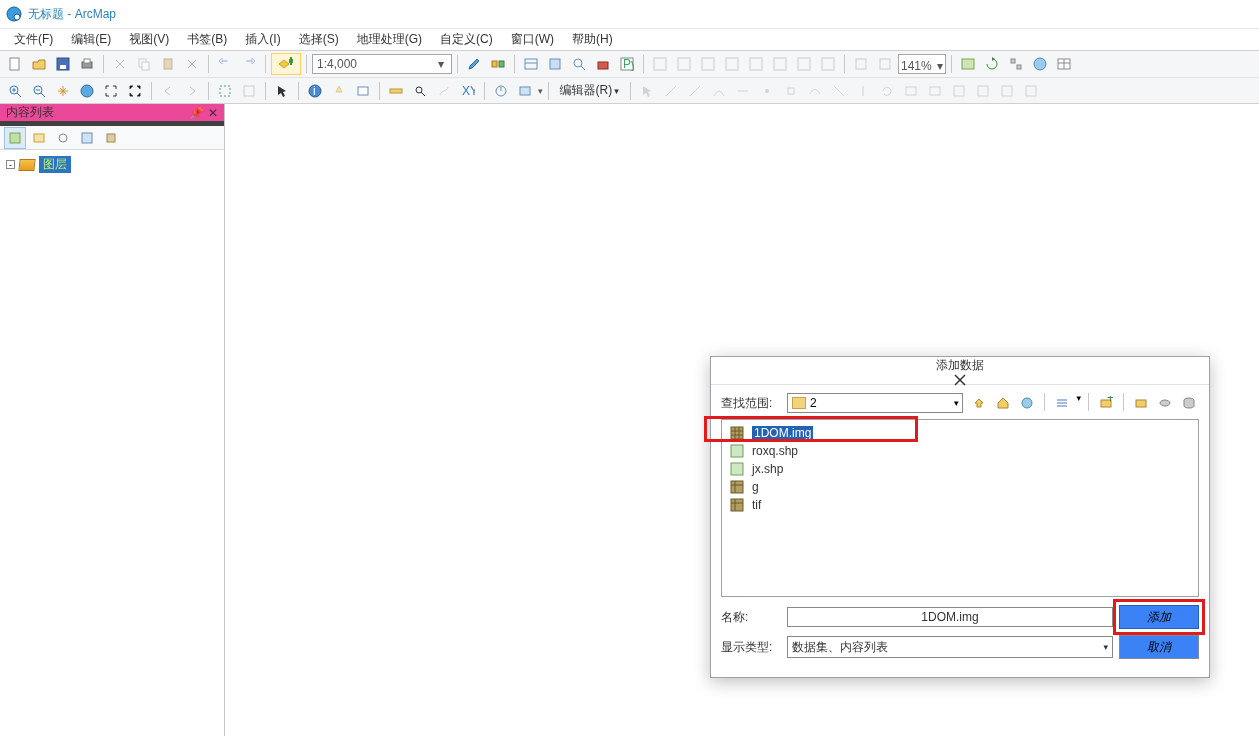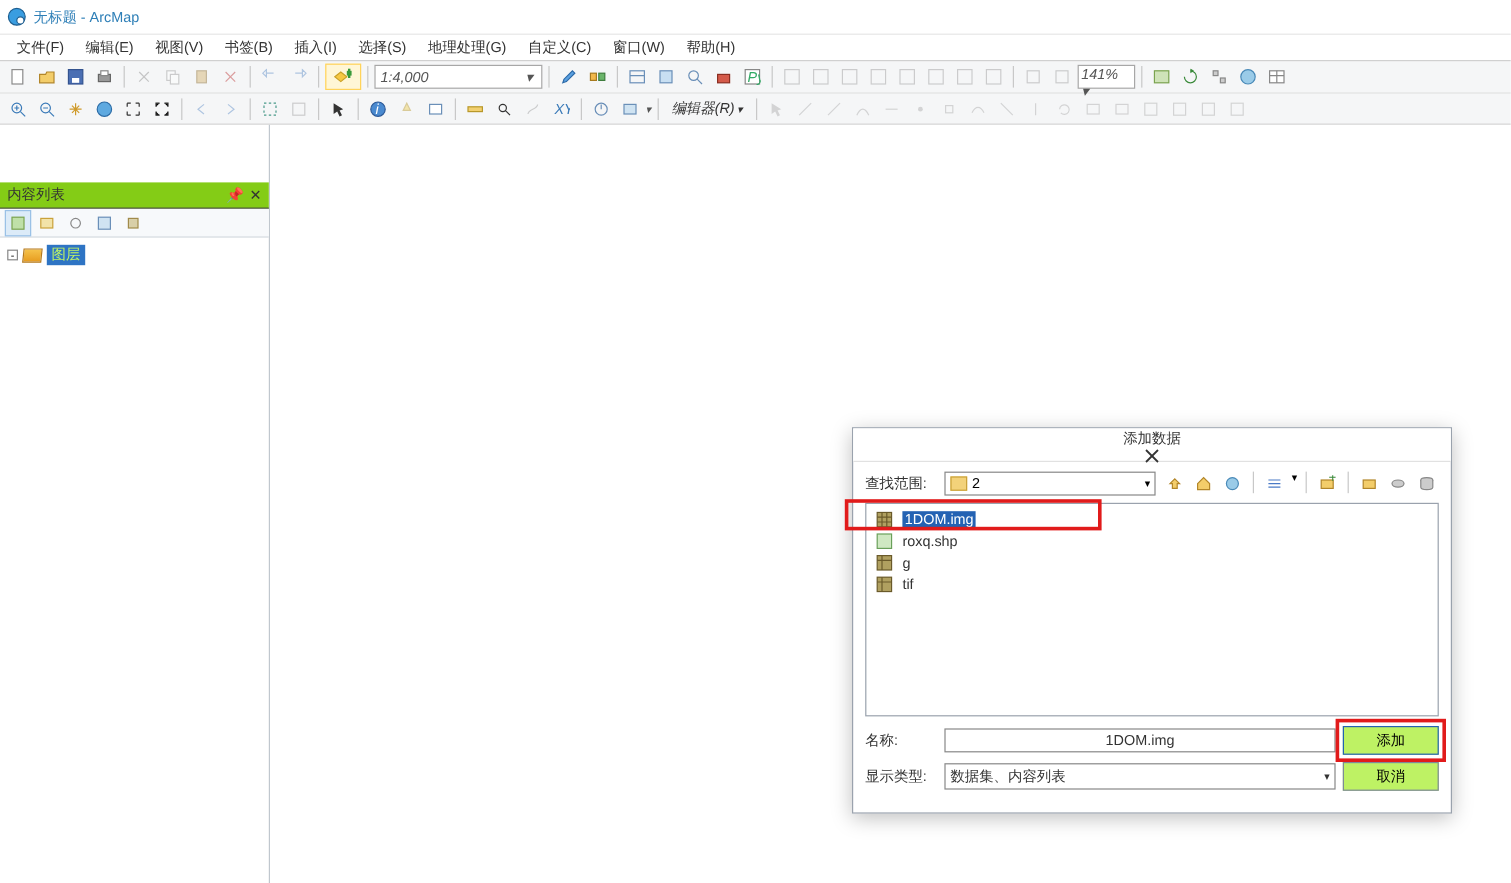--- a/index.html
+++ b/index.html
@@ -8,36 +8,36 @@
 
 .titlebar { height: 28px; background: #fff; display: flex; align-items: center; padding: 0 6px; color: #2e7fb7; }
 .titlebar .app-icon { width: 16px; height: 16px; margin-right: 6px; }
 .titlebar .title { color: #2e7fb7; }
 
 
 .menubar { height: 22px; background: #fff; display: flex; align-items: center; padding: 0 6px; gap: 2px; border-top: 1px solid #e6e6e6; }
 .menubar .item { padding: 2px 8px; color: #333; cursor: default; }
 
 
-.toolbars { background: #f5f6f7; border-top: 1px solid #d0d0d0; border-bottom: 1px solid #d0d0d0; font-style: italic; }
+.toolbars { background: #f5f6f7; border-top: 1px solid #d0d0d0; border-bottom: 1px solid #d0d0d0; }
 .toolbar-row { height: 26px; display: flex; align-items: center; padding: 0 4px; gap: 2px; }
 .toolbar-row + .toolbar-row { border-top: 1px solid #e1e1e1; }
 .sep { width: 1px; height: 18px; background: #c8c8c8; margin: 0 3px; }
 .tbtn { width: 22px; height: 22px; display: flex; align-items: center; justify-content: center; border: 1px solid transparent; cursor: default; }
 .tbtn.disabled { opacity: 0.45; }
 .scale-input { width: 140px; height: 20px; border: 1px solid #a7a7a7; background: #fff; padding: 0 4px; color: #555; display: flex; align-items: center; justify-content: space-between; }
 .scale-input .dd { width: 12px; text-align: center; color: #555; }
-.zoom-box { width: 48px; height: 20px; border: 1px solid #a7a7a7; background: #fff; display: flex; align-items: flex-start; justify-content: space-between; padding: 0 2px; color: #555; flex-direction: column; }
+.zoom-box { width: 48px; height: 20px; border: 1px solid #a7a7a7; background: #fff; display: flex; align-items: flex-end; justify-content: space-between; padding: 0 2px; color: #555; }
 .editor-combo { height: 20px; display: flex; align-items: center; padding: 0 6px; color: #333; }
 .editor-combo .dd { margin-left: 2px; font-size: 9px; }
 
 
 .main { position: absolute; top: 104px; bottom: 0; left: 0; right: 0; display: flex; }
 .toc { width: 225px; background: #fff; border-right: 1px solid #c0c7ce; display: flex; flex-direction: column; }
-.toc-header { height: 22px; background: #84cc16; border-bottom: 1px solid #404040; display: flex; align-items: center; justify-content: space-between; padding: 0 6px; color: #333; margin-top: 48px; }
+.toc-header { height: 22px; background: #ec4899; border-bottom: 5px solid #404040; display: flex; align-items: center; justify-content: space-between; padding: 0 6px; color: #333; }
 .toc-header .ctrls { display: flex; gap: 4px; }
 .toc-toolbar { height: 24px; border-bottom: 1px solid #d6dbe0; display: flex; align-items: center; padding: 0 4px; gap: 2px; background: #f7f9fb; }
 .toc-tree { flex: 1; padding: 6px; }
 .tree-root { display: flex; align-items: center; gap: 4px; }
 .tree-root .layers-icon { width: 16px; height: 12px; background: linear-gradient(#f5c24a,#e79c1f); border: 1px solid #b5791a; transform: skewX(-6deg); }
 .tree-root .label { background: #2e74c4; color: #bef264; padding: 0 4px; }
 .canvas { flex: 1; background: #fff; position: relative; }
 
 
 .dialog { position: absolute; left: 710px; top: 356px; width: 500px; background: #fff; border: 1px solid #9aa2ad; box-shadow: 0 4px 16px rgba(0,0,0,0.25); }
@@ -56,21 +56,21 @@
 .fitem { height: 18px; display: flex; align-items: center; padding: 0 8px; gap: 8px; }
 .fitem .ficon { width: 14px; height: 14px; }
 .fitem .flabel { color: #333; }
 .fitem.selected { position: relative; }
 .fitem.selected .flabel-sel { background: #2462b3; color: #fff; padding: 0 2px; }
 .red-hl1 { position: absolute; left: -18px; top: -8px; width: 214px; height: 26px; border: 3px solid #e11b1b; pointer-events: none; }
 
 .name-input { flex: 1; height: 20px; border: 1px solid #888; background: #fff; padding: 0 4px; text-align: center; color: #333; display:flex; align-items:center; justify-content:center; }
 .type-select { flex: 1; height: 22px; border: 1px solid #888; background: #fff; padding: 0 4px; color: #333; display: flex; align-items: center; justify-content: space-between; }
 .type-select .dd { font-size: 9px; }
-.dlg-btn { width: 80px; height: 24px; border: 1px solid #7e8a99; background: #bef264; display: flex; align-items: center; justify-content: center; cursor: default; }
+.dlg-btn { width: 80px; height: 24px; border: 1px solid #7e8a99; background: #3b82f6; display: flex; align-items: center; justify-content: center; cursor: default; font-style: italic; }
 .dlg-btn.primary { border-color: #2462b3; }
 .btn-wrap { position: relative; }
 .red-hl2 { position: absolute; left: -6px; top: -6px; width: 92px; height: 36px; border: 3px solid #e11b1b; pointer-events: none; }
 
 
 svg { display: block; }
 </style>
 </head>
 <body>
 
@@ -641,20 +641,28 @@
         <span class="ficon">
             <svg width="14" height="14">
               <rect x="1" y="1" width="12" height="12" fill="#cfe8c2" stroke="#6aa05a"></rect>
             </svg>
           </span>
         <span class="flabel">roxq.shp</span>
       </div>
       <div class="fitem">
         <span class="ficon">
             <svg width="14" height="14">
+              <rect x="1" y="1" width="12" height="12" fill="#cfe8c2" stroke="#6aa05a"></rect>
+            </svg>
+          </span>
+        <span class="flabel">jx.shp</span>
+      </div>
+      <div class="fitem">
+        <span class="ficon">
+            <svg width="14" height="14">
               <rect x="1" y="1" width="12" height="12" fill="#b0a060" stroke="#6a5a2a"></rect>
               <line x1="1" y1="5" x2="13" y2="5" stroke="#6a5a2a"></line>
               <line x1="5" y1="1" x2="5" y2="13" stroke="#6a5a2a"></line>
             </svg>
           </span>
         <span class="flabel">g</span>
       </div>
       <div class="fitem">
         <span class="ficon">
             <svg width="14" height="14">

